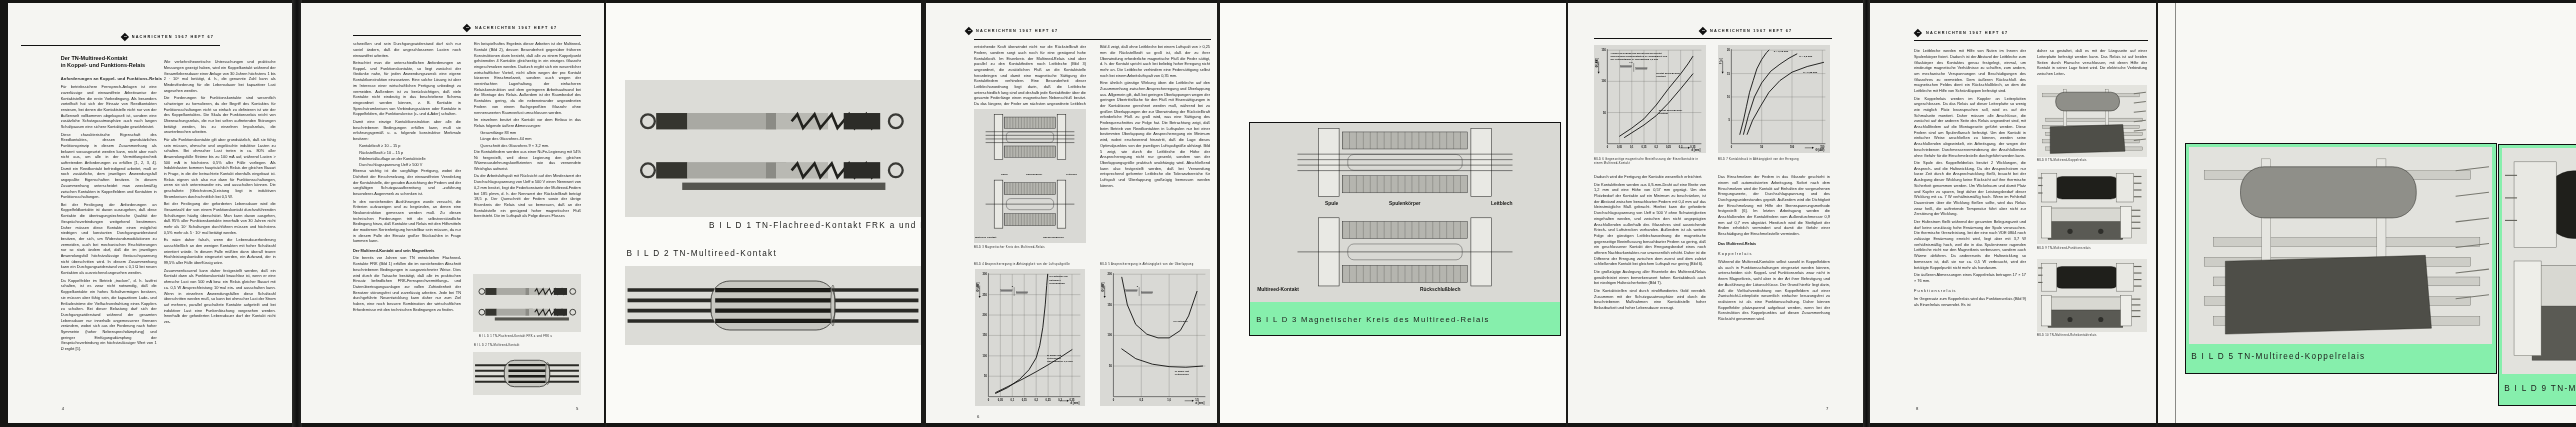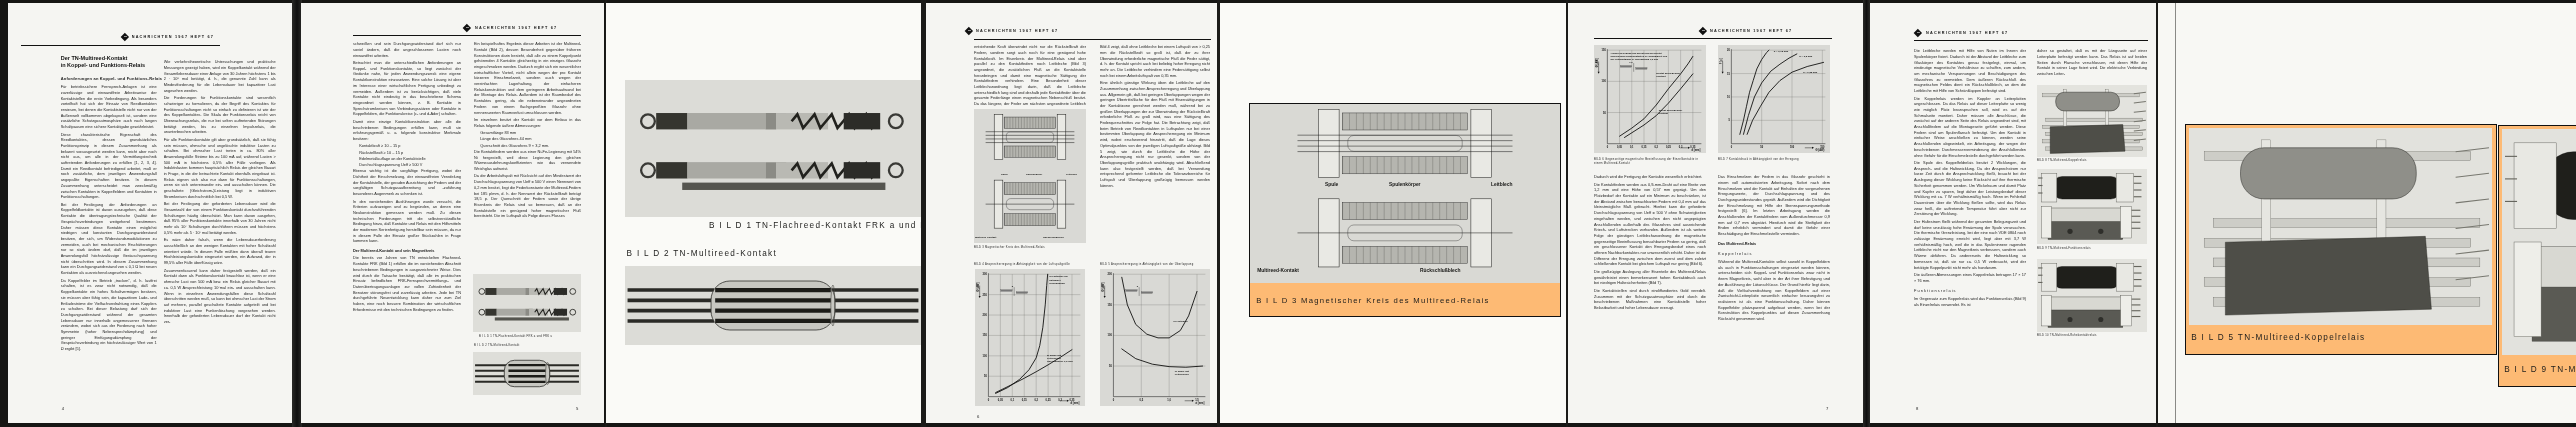--- a/index.html
+++ b/index.html
@@ -21,21 +21,21 @@
   .col p{margin:0 0 1.8px;}
   .col .t-h2{font-weight:bold;margin:4.1px 0 1.5px;text-align:left;}
   .col .t-hs{letter-spacing:1.1px;margin:4.6px 0 2.1px;text-align:left;}
   .col .t-li{margin:0 0 0.5px;padding-left:6.2px;text-align:left;}
   .pagenum{position:absolute;font-size:4.2px;color:#222;}
   .smallcap{position:absolute;font-size:2.7px;letter-spacing:0.3px;color:#222;white-space:nowrap;}
   .smallcap2{position:absolute;font-size:2.7px;letter-spacing:0.3px;color:#222;line-height:3.6px;}
   .bigcap{position:absolute;font-size:8.2px;letter-spacing:1.3px;color:#1d1d1b;white-space:nowrap;}
   .photo{position:absolute;background:#dedeD9;overflow:hidden;}
   .photo svg{position:absolute;left:0;top:0;}
-  .pbox{position:absolute;border:0.8px solid #111;background:#fdba74;}
+  .pbox{position:absolute;border:0.8px solid #111;background:#86efac;margin-top:19px;}
   .chart{position:absolute;background:#d9d9d5;}
   .figgray{position:absolute;background:#d9d9d5;overflow:hidden;}
   .fl{position:absolute;font-size:2.5px;font-weight:bold;color:#161614;white-space:nowrap;}
   .fl2{position:absolute;font-size:4.9px;font-weight:bold;color:#161614;white-space:nowrap;}
   .relay-label{position:absolute;font-size:4.6px;letter-spacing:1px;color:#1d1d1b;white-space:nowrap;
                font-family:"DejaVu Sans Mono",monospace;}
   .relay-label.small{font-size:2.3px;letter-spacing:0.5px;}
 </style>
 </head>
 <body>

